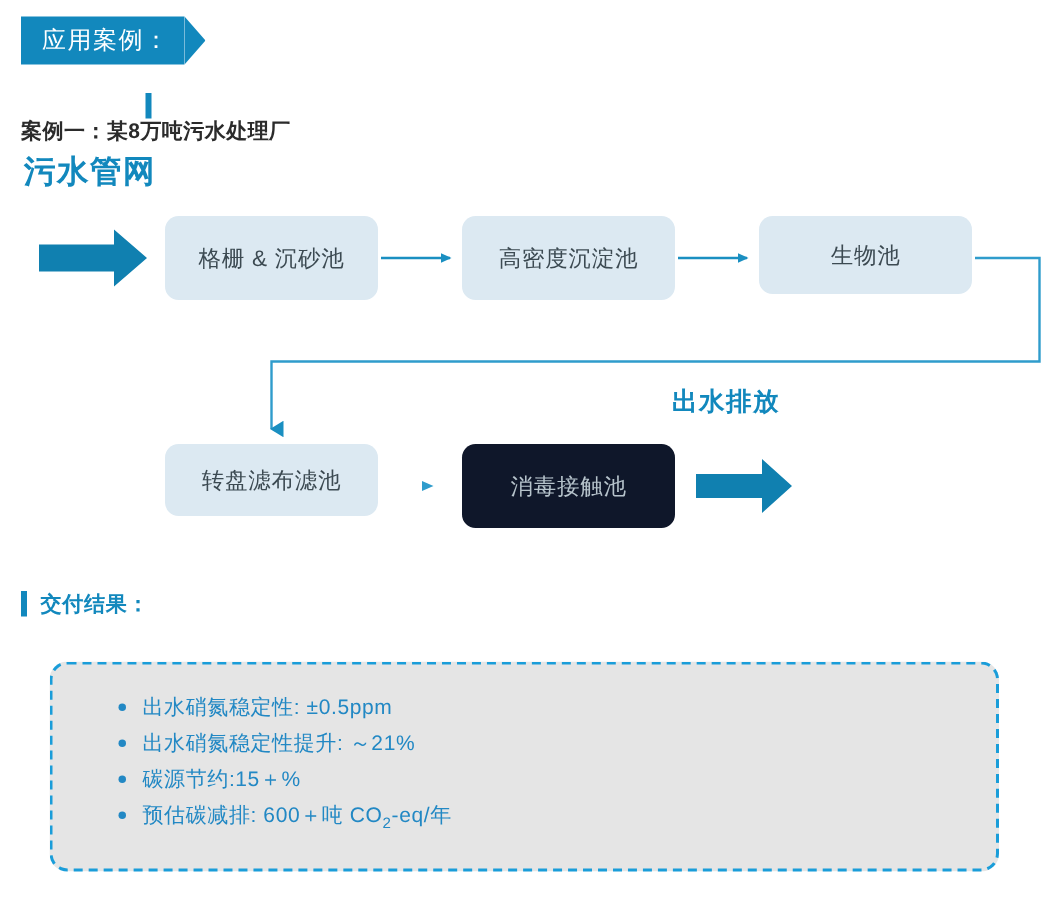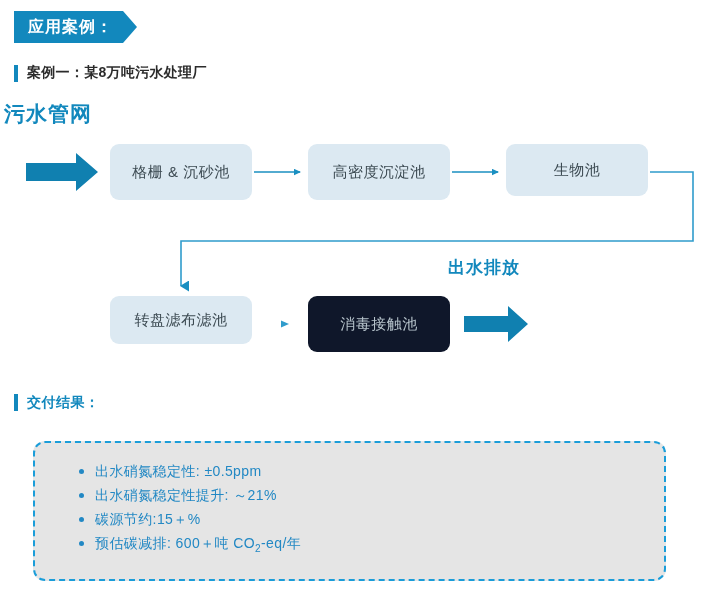--- a/index.html
+++ b/index.html
@@ -24,58 +24,59 @@
     left: 14px;
     top: 11px;
     height: 32px;
     display: flex;
     align-items: stretch;
   }
   .badge-body {
     background: #1288bd;
     color: #ffffff;
     font-size: 16px;
-    font-weight: bold;
+    font-weight: normal;
     letter-spacing: 1px;
     display: flex;
     align-items: center;
     padding: 0 10px 0 14px;
   }
   .badge-point {
     width: 14px;
     background: #1288bd;
     clip-path: polygon(0 0, 0 100%, 100% 50%);
   }
 
   
   .case-title {
     position: absolute;
     left: 14px;
     top: 62px;
     display: flex;
-    align-items: flex-end;
+    align-items: center;
     height: 20px;
+    flex-direction: column;
   }
   .bar {
     width: 4px;
     height: 17px;
     background: #1288bd;
     margin-right: 9px;
     flex: none;
   }
   .case-title-text {
     font-size: 14px;
     font-weight: bold;
     color: #2b2b2b;
     letter-spacing: 0.3px;
   }
 
   .section-title {
     position: absolute;
-    left: 4px;
+    left: 16px;
     top: 100px;
     font-size: 21px;
     font-weight: bold;
     color: #1288bd;
     letter-spacing: 1px;
     text-align: right;
   }
 
   
   .flow {

